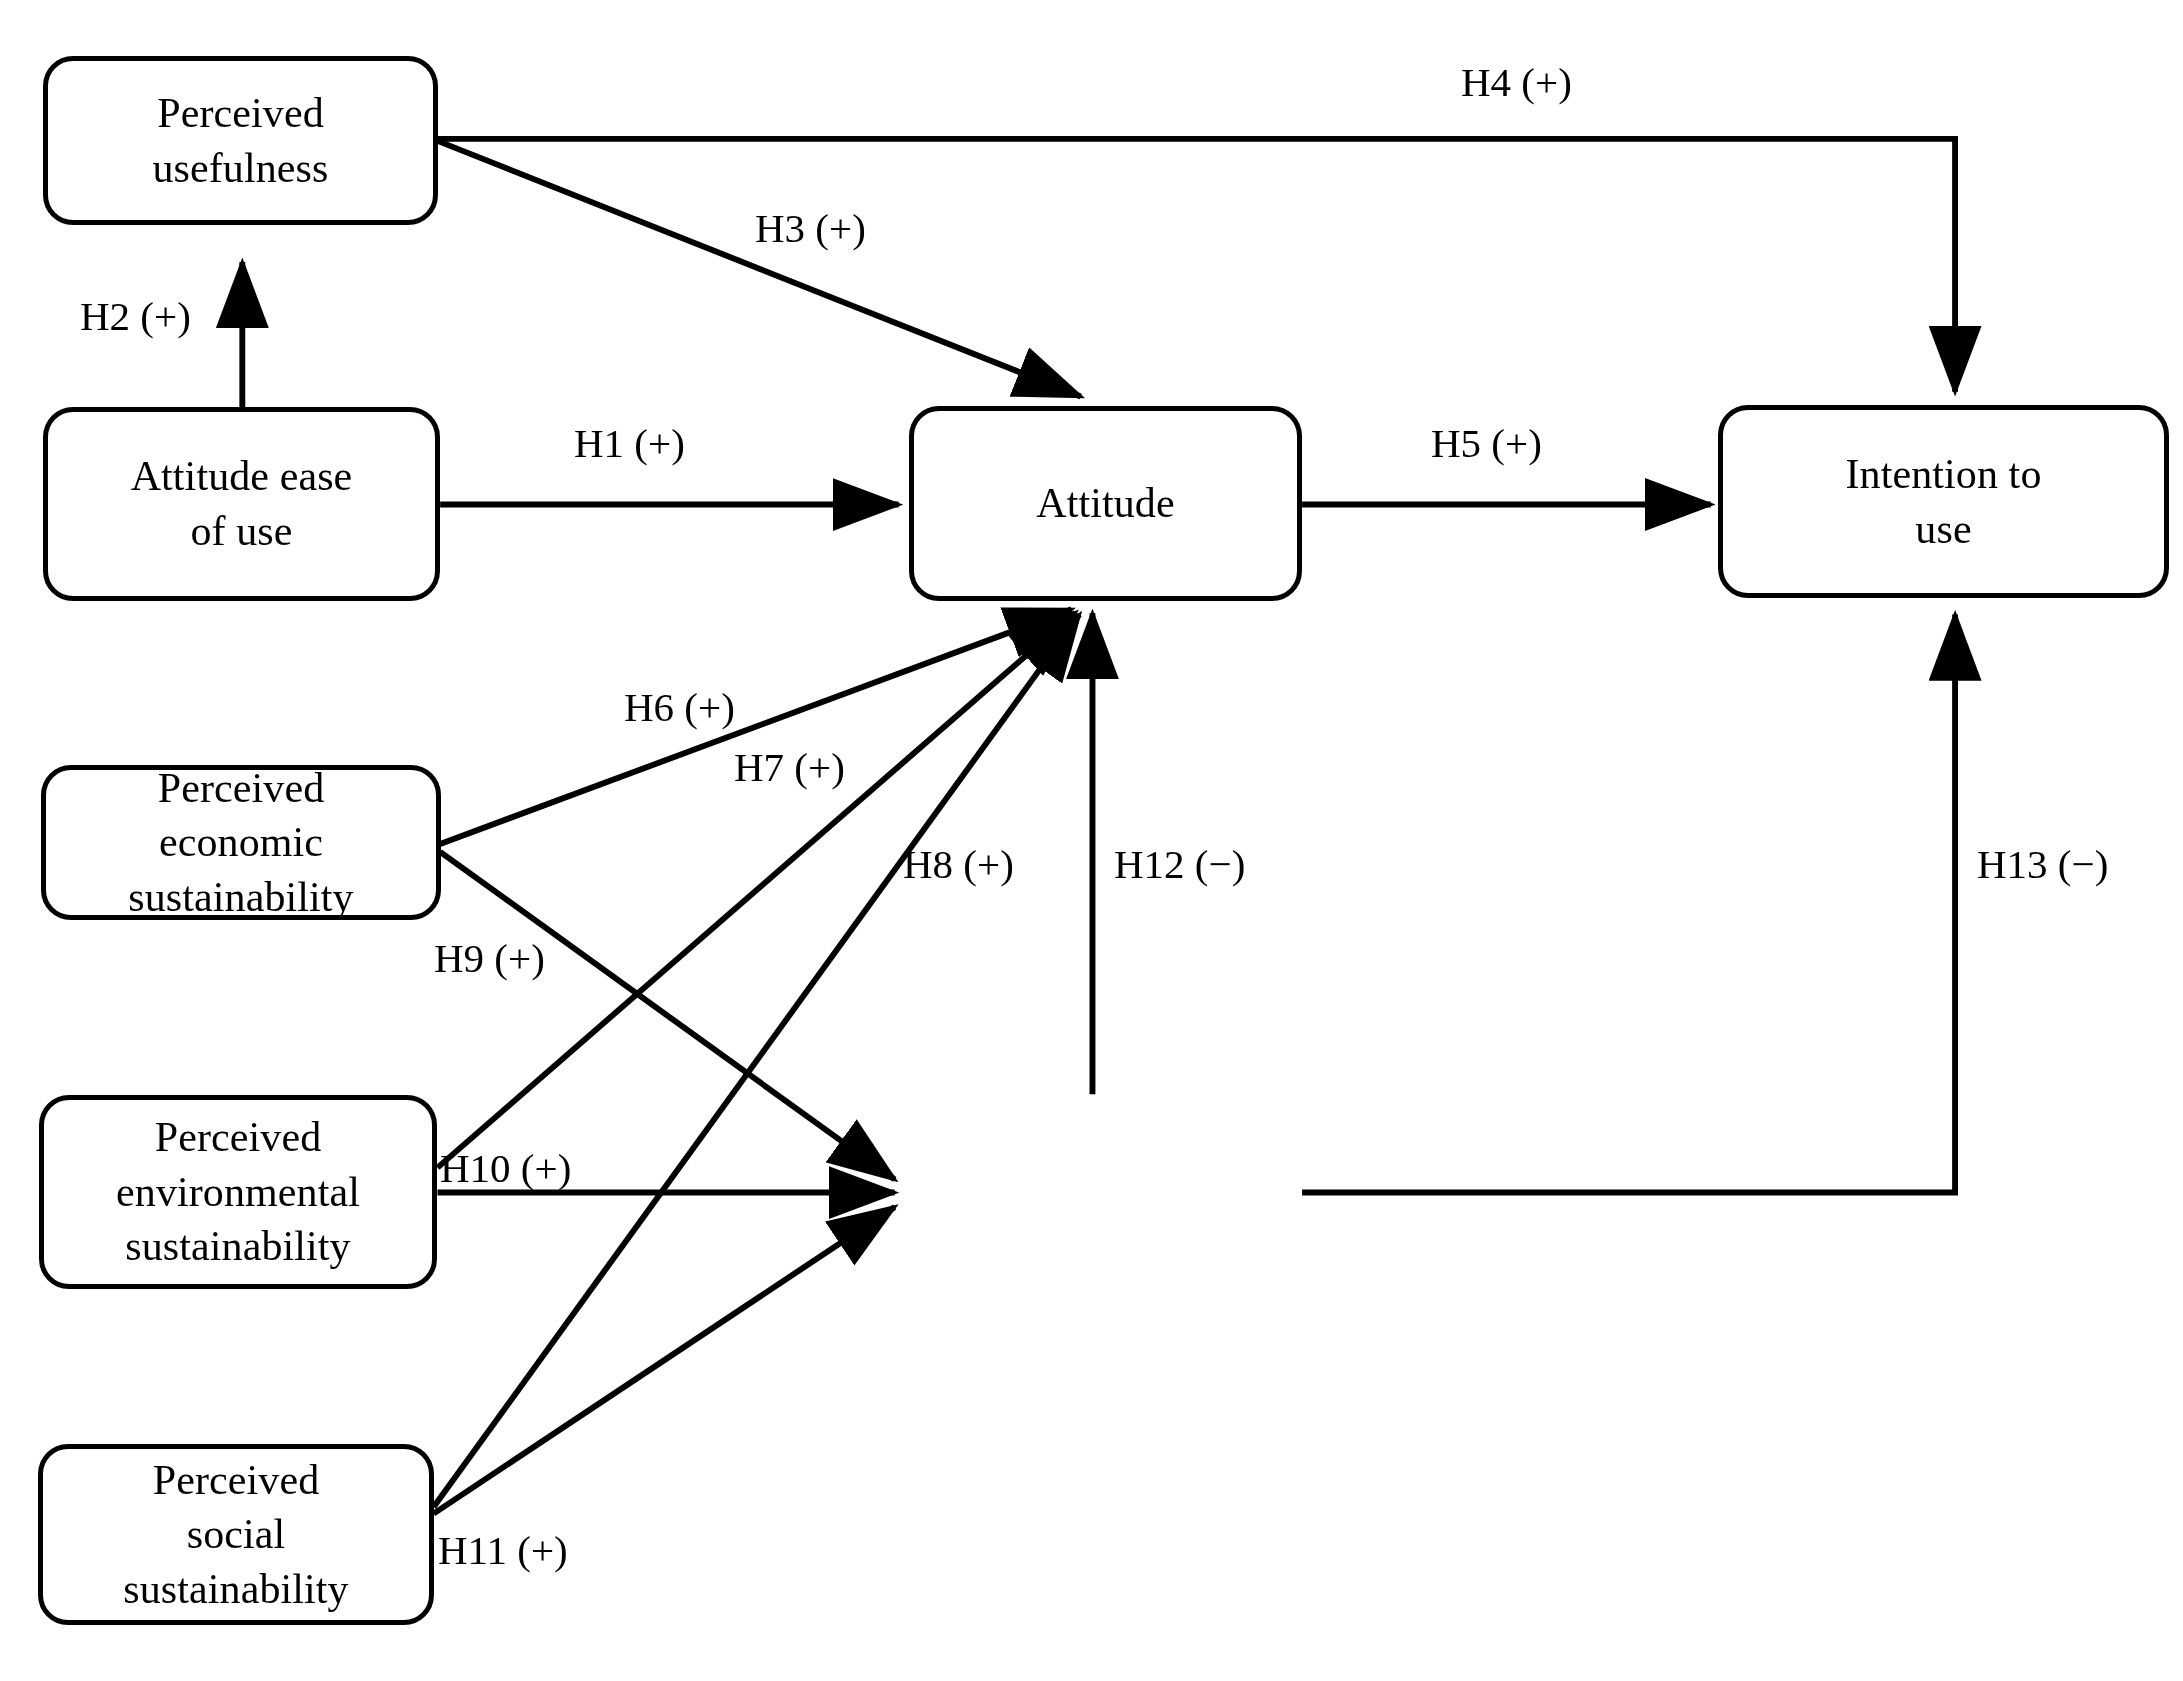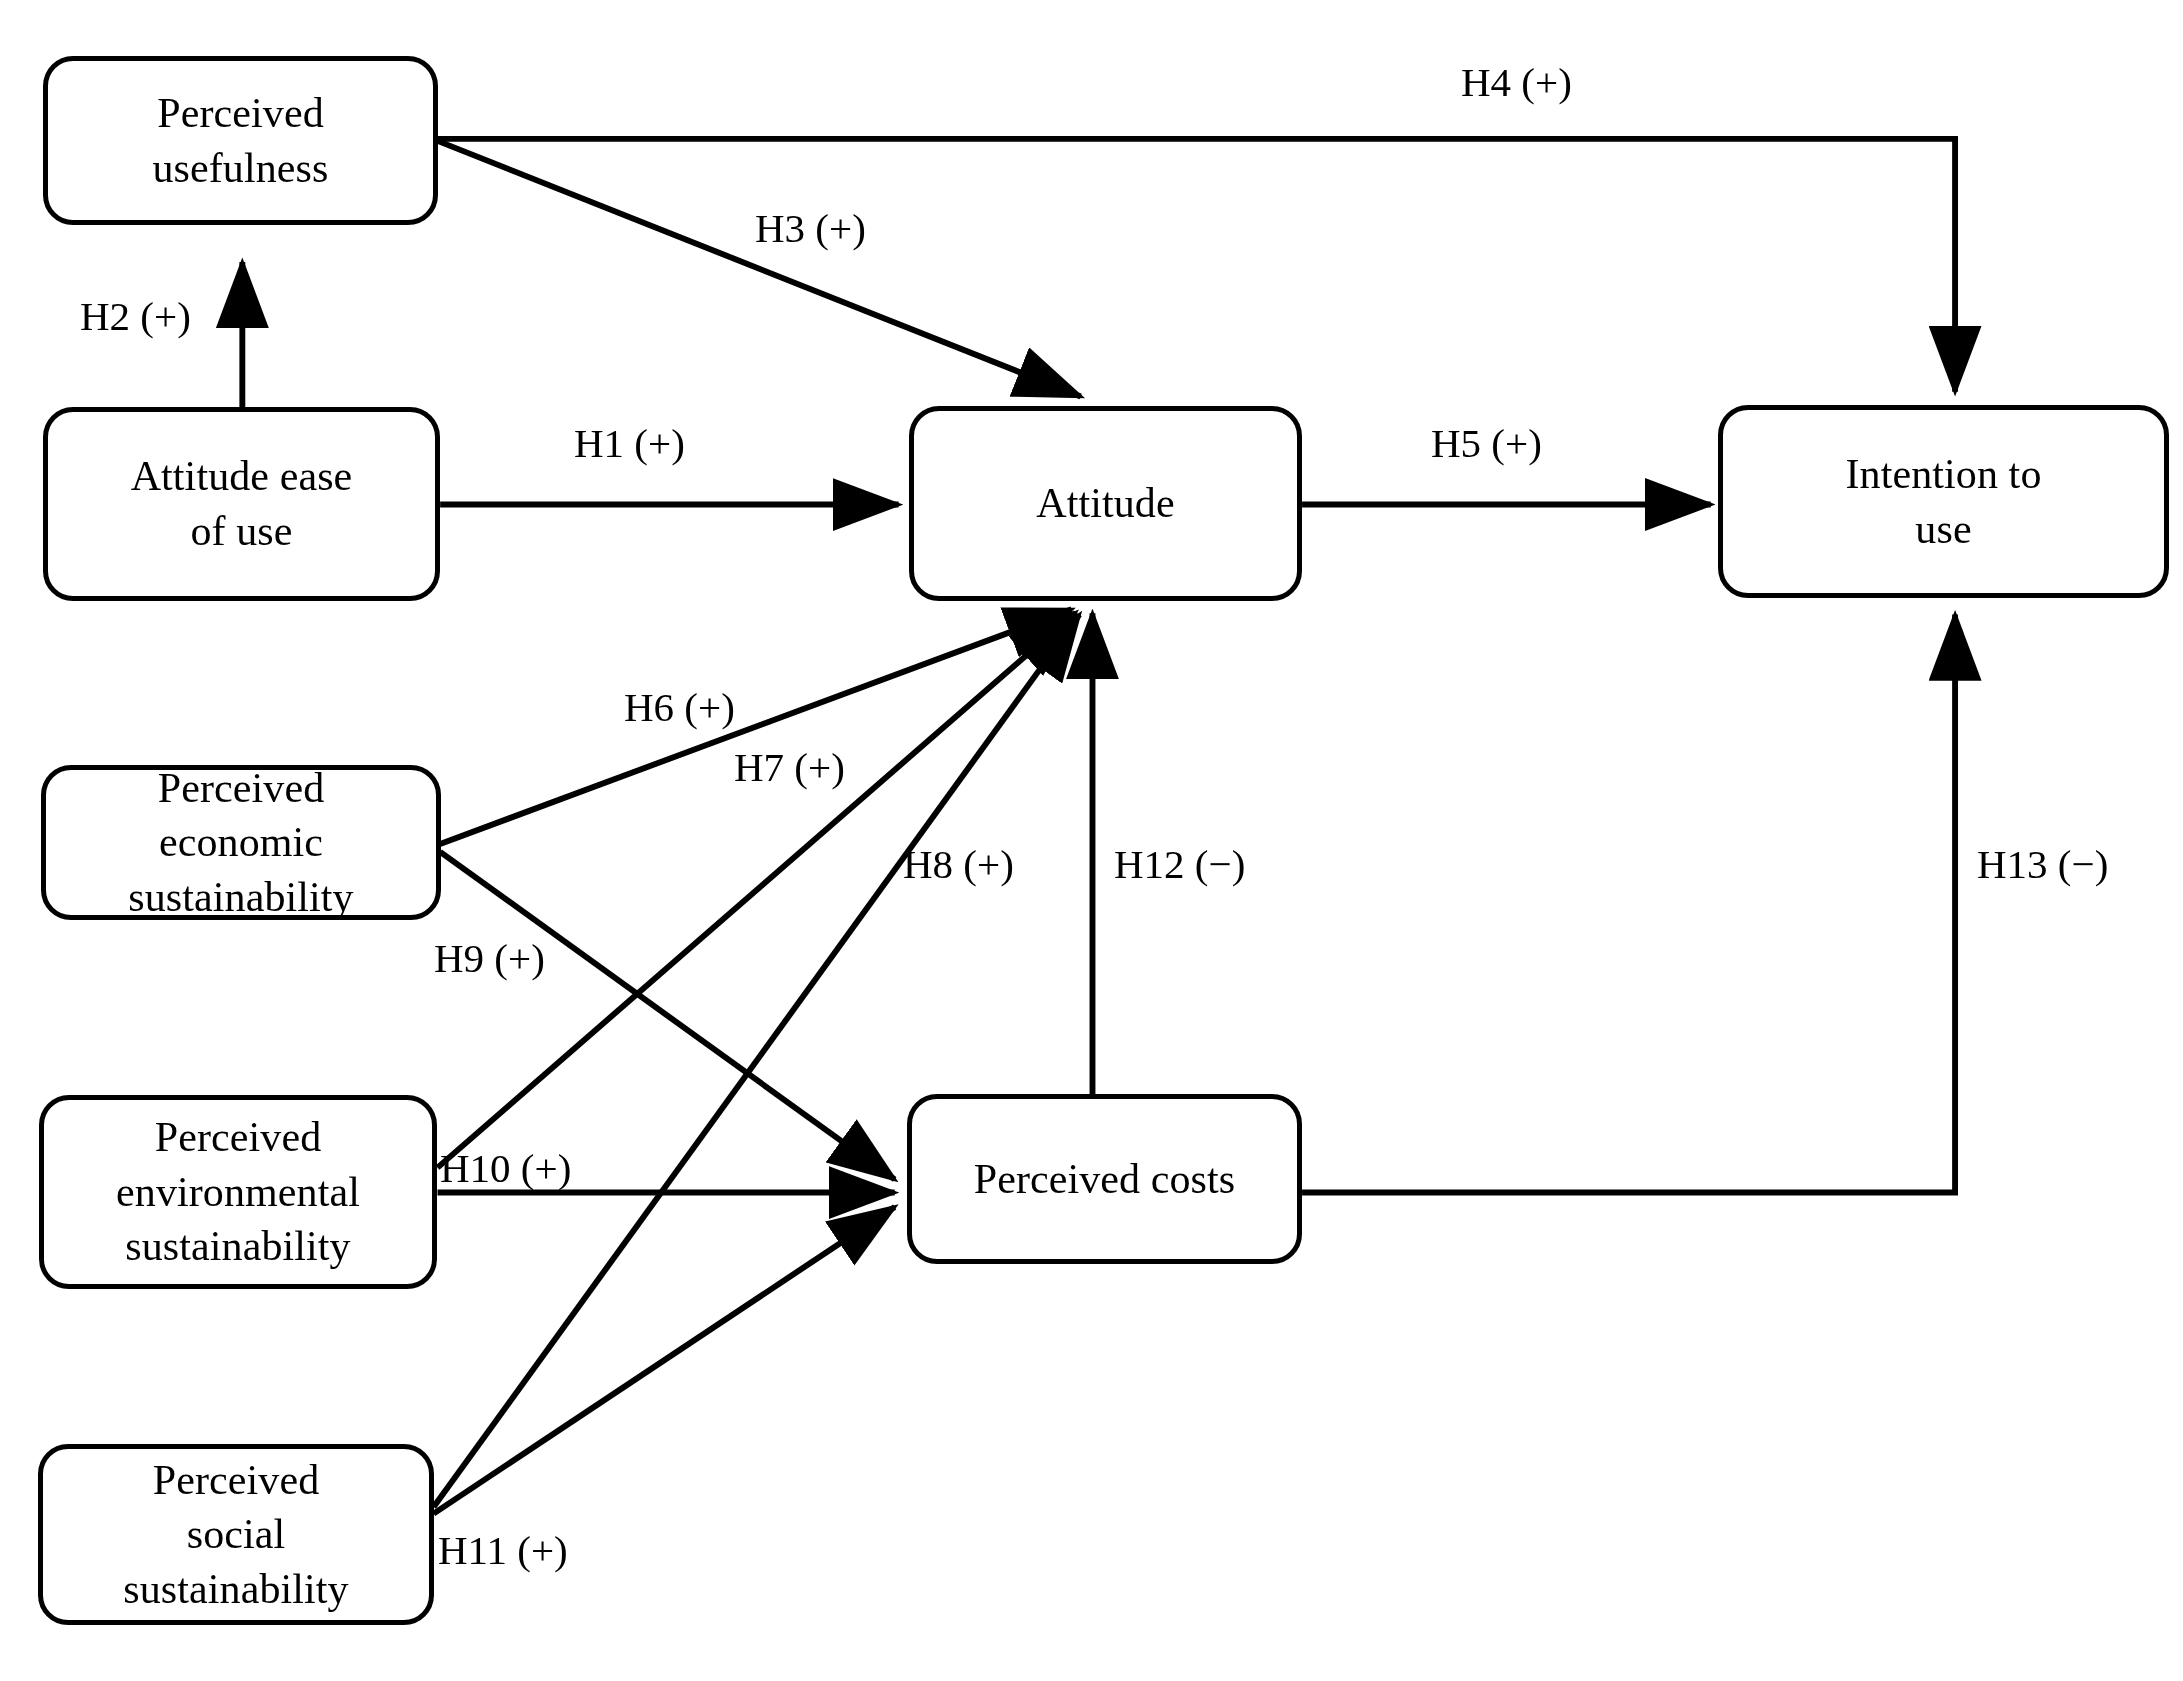--- a/index.html
+++ b/index.html
@@ -127,23 +127,20 @@
 environmental
 sustainability</span>
   </div>
 
   <div class="node-box" style="left:38px; top:1444px; width:396px; height:181px;">
     <span class="node-label">Perceived
 social
 sustainability</span>
   </div>
 
-  <div class="node-box" style="left:907px; top:1094px; width:395px; height:170px;">
-    <span class="node-label">Perceived costs</span>
-  </div>
 
   <div class="edge-label" style="left:574px; top:423px;">H1 (+)</div>
 
   <div class="edge-label" style="left:80px; top:296px;">H2 (+)</div>
 
   <div class="edge-label" style="left:755px; top:208px;">H3 (+)</div>
 
   <div class="edge-label" style="left:1444px; top:62px;margin-left:17px;">H4 (+)</div>
 
   <div class="edge-label" style="left:1431px; top:423px;">H5 (+)</div>

